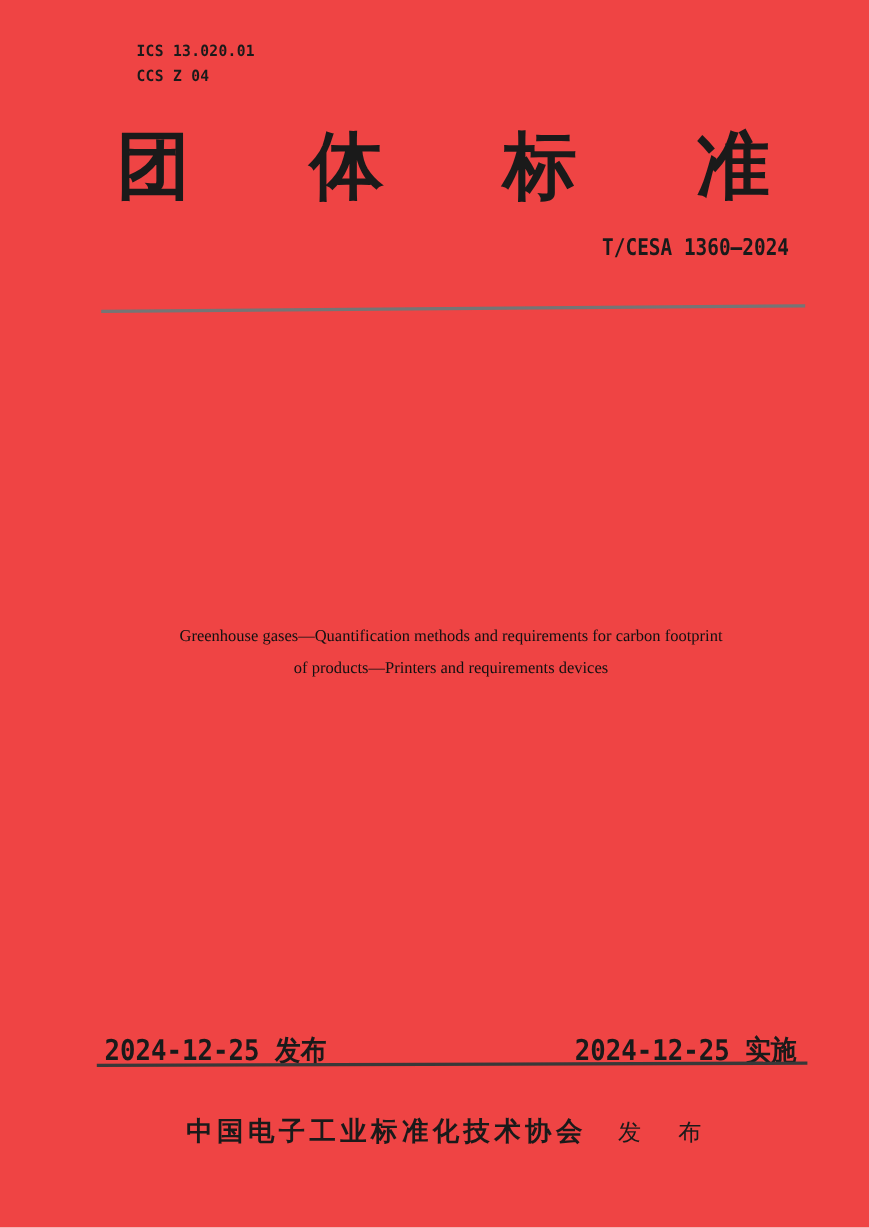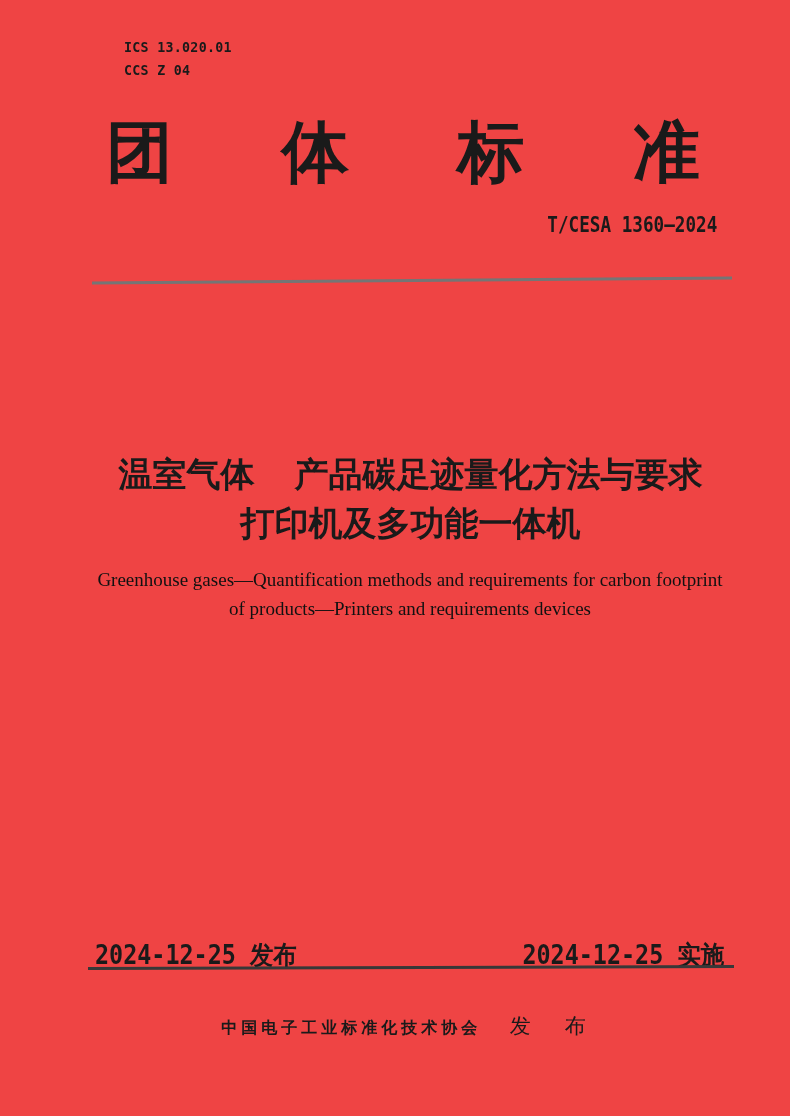--- a/index.html
+++ b/index.html
@@ -87,21 +87,21 @@
   }
 
   
   .title-en {
     position: absolute;
     left: 60px;
     top: 565px;
     width: 700px;
     text-align: center;
     font-family: "Liberation Serif", serif;
-    font-size: 19px;
+    font-size: 15px;
     font-weight: normal;
     line-height: 29px;
     color: #111111;
   }
 
   
   .date-row {
     position: absolute;
     left: 95px;
     top: 938px;
@@ -132,21 +132,21 @@
   
   .publisher-row {
     position: absolute;
     left: 88px;
     top: 1012px;
     width: 645px;
     text-align: center;
     white-space: nowrap;
   }
   .publisher-name {
-    font-size: 16px;
+    font-size: 24px;
     font-weight: bold;
     letter-spacing: 4px;
     vertical-align: baseline;
     margin-top: 28px;
   }
   .publish-label {
     font-size: 21px;
     font-weight: normal;
     letter-spacing: 14px;
     margin-left: 24px;
@@ -167,26 +167,20 @@
     <span>团</span>
     <span>体</span>
     <span>标</span>
     <span>准</span>
   </div>
 
   <div class="std-number">T/CESA 1360—2024</div>
 
   <div class="rule-top"></div>
 
-  <div class="title-zh">
-    <div>
-      <span>温室气体</span><span class="title-gap"></span><span>产品碳足迹量化方法与要求</span>
-    </div>
-    <div>打印机及多功能一体机</div>
-  </div>
 
   <div class="title-en">
     <div>Greenhouse gases—Quantification methods and requirements for carbon footprint</div>
     <div>of products—Printers and requirements devices</div>
   </div>
 
   <div class="date-row">
     <span class="date-left">2024-12-25 发布</span>
     <span class="date-right">2024-12-25 实施</span>
   </div>

